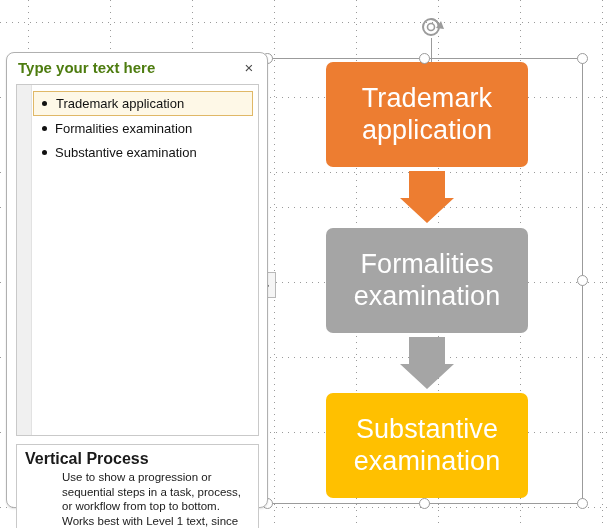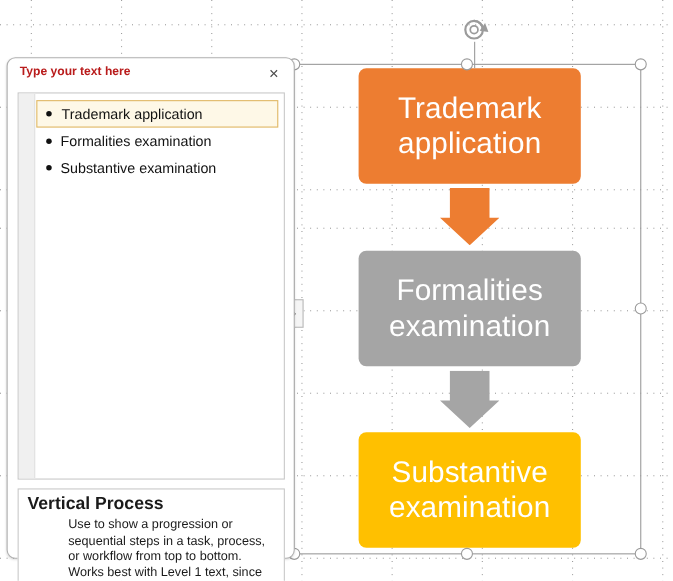--- a/index.html
+++ b/index.html
@@ -160,23 +160,23 @@
     box-shadow: 0 1px 2px rgba(0,0,0,0.12);
   }
   #pane-header {
     position: absolute;
     left: 0; top: 0;
     width: 100%; height: 30px;
   }
   #pane-title {
     position: absolute;
     left: 11px; top: 6px;
-    font-size: 11px;
+    font-size: 15px;
     font-weight: bold;
-    color: #b91c1c;
+    color: #4d7c0f;
     white-space: nowrap;
   }
   #pane-close {
     position: absolute;
     right: 8px; top: 4px;
     width: 20px; height: 20px;
     display: flex;
     align-items: center;
     justify-content: center;
     color: #4a4a4a;

